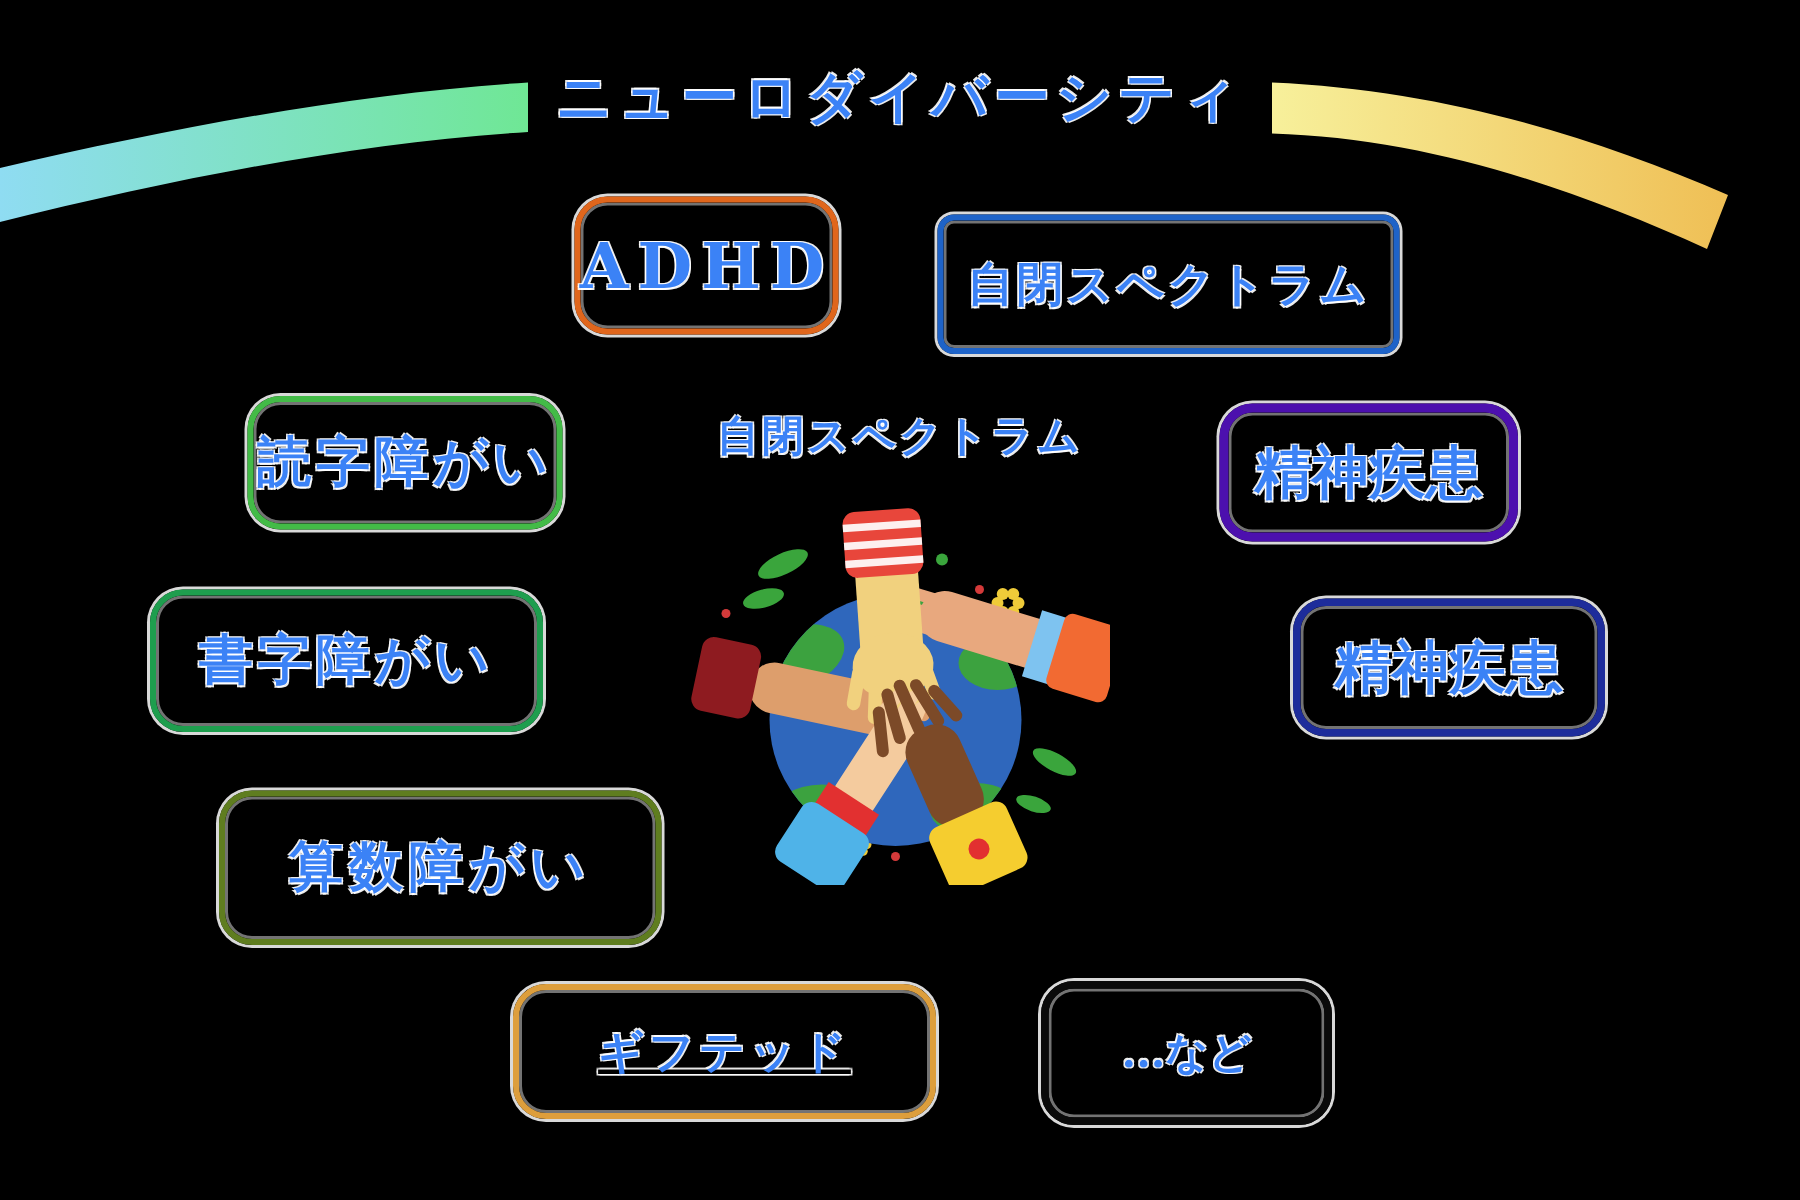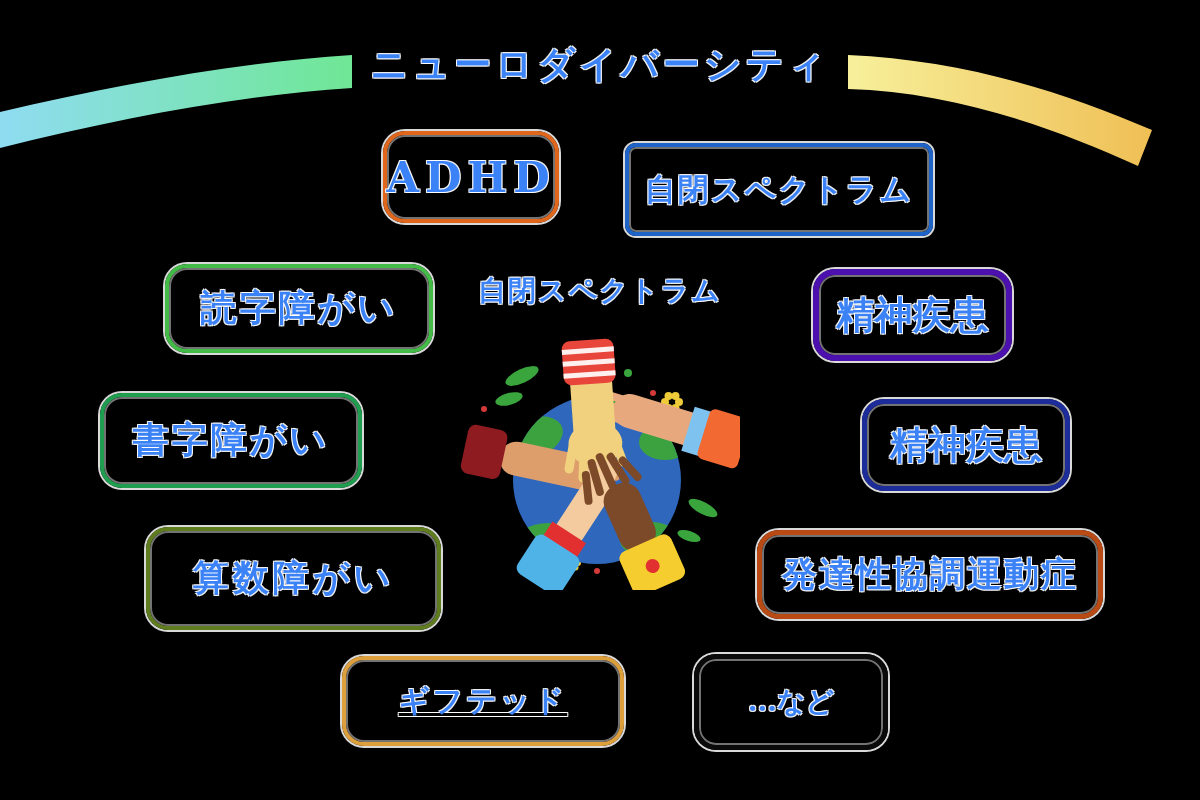--- a/index.html
+++ b/index.html
@@ -12,21 +12,21 @@
          font-size:37px;font-weight:600;letter-spacing:4px;}
   .caption{position:absolute;left:460px;top:272px;width:280px;text-align:center;
            font-size:28px;font-weight:600;letter-spacing:2px;}
   .arcs{position:absolute;left:0;top:0;}
   .dbox{position:absolute;box-sizing:border-box;border-radius:22px;border:4px solid #888;
         display:flex;align-items:center;justify-content:center;
         box-shadow:0 0 0 2px rgba(255,255,255,.85), inset 0 0 0 2px rgba(255,255,255,.45);}
   .bl{white-space:nowrap;font-weight:600;}
   .box-adhd    {left:383px;top:131px;width:176px;height:92px;border-color:#E0661C;font-size:42px;letter-spacing:6px;}
   .box-autism  {left:625px;top:143px;width:308px;height:93px;border-color:#1E63C8;font-size:31px;letter-spacing:2px;border-radius:11px;}
-  .box-dyslexia{left:165px;top:264px;width:268px;height:89px;border-color:#43BB47;font-size:36px;letter-spacing:3px;}
+  .box-dyslexia{left:165px;top:264px;width:210px;height:89px;border-color:#43BB47;font-size:36px;letter-spacing:3px;}
   .box-typical {left:813px;top:269px;width:199px;height:92px;border-color:#4C10AE;border-width:6px;font-size:38px;}
   .box-dysgraphia{left:100px;top:393px;width:262px;height:95px;border-color:#1E9E4E;font-size:36px;letter-spacing:3px;}
   .box-mental  {left:862px;top:399px;width:208px;height:92px;border-color:#1D2C9B;border-width:5px;font-size:38px;}
   .box-dyscalculia{left:146px;top:527px;width:295px;height:103px;border-color:#5F7D1F;font-size:36px;letter-spacing:4px;}
   .box-dcd     {left:757px;top:530px;width:346px;height:89px;border-color:#BA4A14;border-width:5px;font-size:35px;letter-spacing:2px;}
   .box-gifted  {left:342px;top:656px;width:282px;height:90px;border-color:#DD9E3C;font-size:30px;letter-spacing:3px;text-decoration:underline;}
   .box-etc     {left:694px;top:654px;width:194px;height:96px;border-color:#0A0A0A;border-width:5px;font-size:28px;}
   .illus{position:absolute;left:460px;top:330px;}
 </style>
 </head>
@@ -64,23 +64,20 @@
     <span class="bl outl">精神疾患</span>
     </div>
   <div class="dbox box-dysgraphia">
     <span class="bl outl">書字障がい</span>
     </div>
   <div class="dbox box-mental">
     <span class="bl outl">精神疾患</span>
     </div>
   <div class="dbox box-dyscalculia">
     <span class="bl outl">算数障がい</span>
-    </div>
-  <div class="dbox box-dcd">
-    <span class="bl outl">発達性協調運動症</span>
     </div>
   <div class="dbox box-gifted">
     <span class="bl outl">ギフテッド</span>
     </div>
   <div class="dbox box-etc">
     <span class="bl outl">...など</span>
     </div>
 
   <div class="caption outl">自閉スペクトラム</div>
 

